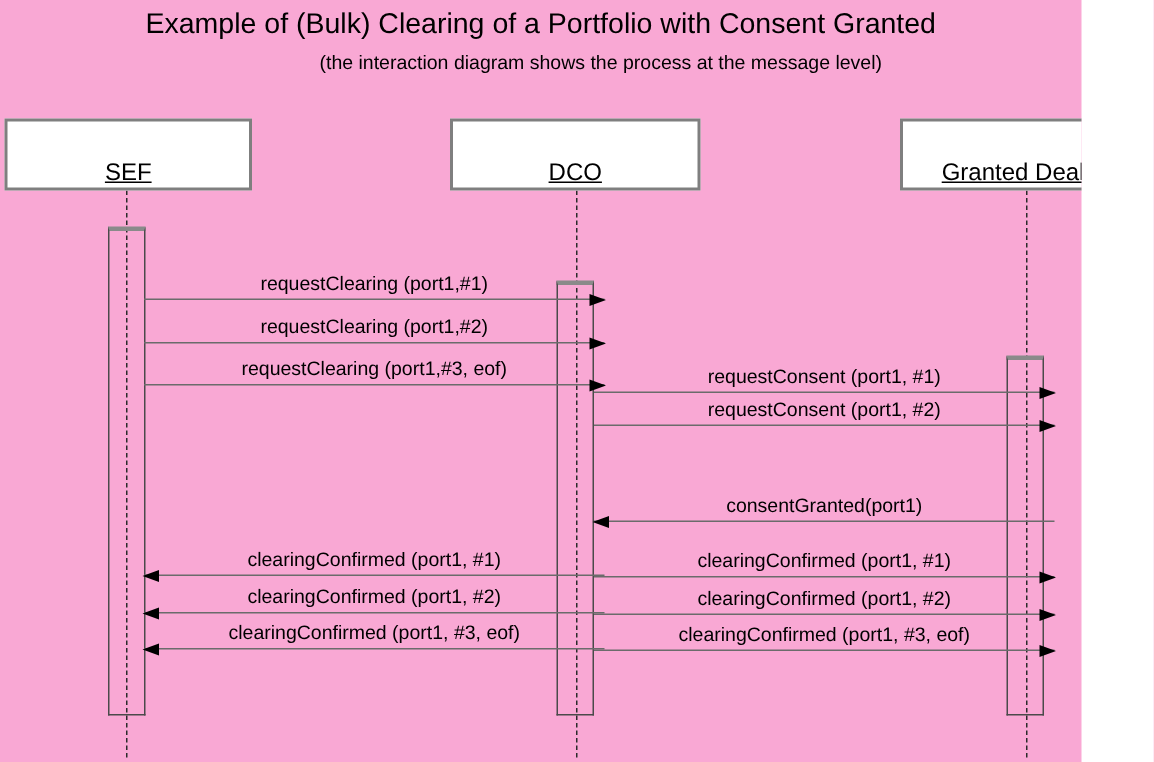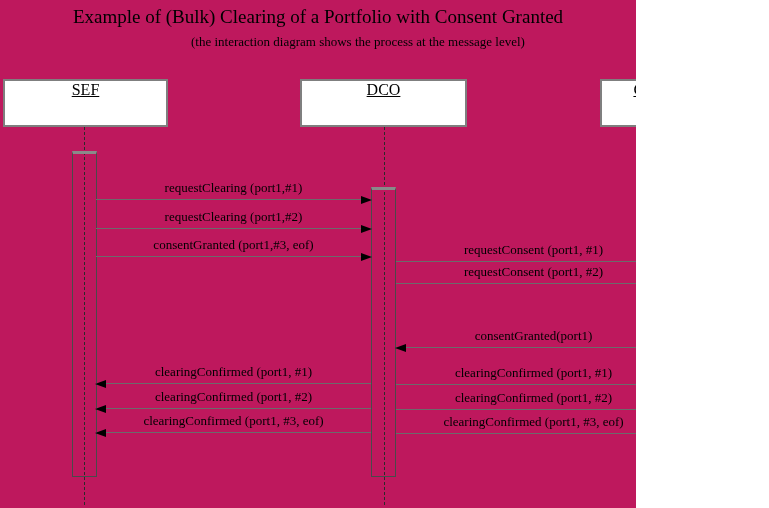--- a/index.html
+++ b/index.html
@@ -1,32 +1,32 @@
 <!DOCTYPE html>
 <html><head>
 <meta charset="utf-8">
 <style>
   html,body{margin:0;padding:0;background:#ffffff;}
   #canvas{
-    position:relative;width:636px;height:508px;background:#be185d;overflow:hidden;
-    font-family:Liberation Serif, serif;color:#000;
+    position:relative;width:721px;height:508px;background:#f9a8d4;overflow:hidden;
+    font-family:Liberation Sans, sans-serif;color:#000;
   }
   .title{position:absolute;top:6px;left:0;width:100%;text-align:center;font-size:19px;}
   .subtitle{position:absolute;top:34px;left:0;width:100%;text-align:center;font-size:13px;margin-left:40px;}
   .actor-box{
     position:absolute;top:79px;height:44px;border:2px solid #7f7f7f;background:#fff;
-    display:flex;align-items:flex-start;justify-content:center;font-size:16px;z-index:3;
+    display:flex;align-items:flex-end;justify-content:center;font-size:16px;z-index:3;
   }
   .actor-box span{text-decoration:underline;}
   .lifeline{position:absolute;top:127px;height:378px;width:0;border-left:1px dashed #2b2b2b;z-index:1;}
   .activation{
     position:absolute;width:23px;background:transparent;
     border:1px solid #4a4a4a;border-top:3px solid #8a8a8a;z-index:2;
   }
-  .msg{position:absolute;height:19px;z-index:4;}
+  .msg{position:absolute;height:19px;z-index:4;padding-left:32px;}
   .msg-label{
     position:absolute;left:0;right:0;bottom:4px;text-align:center;
     font-size:13px;white-space:nowrap;
   }
   .msg-line{position:absolute;left:0;right:0;bottom:0;height:1px;background:#6b6b6b;}
   .head{position:absolute;bottom:-4px;width:0;height:0;
     border-top:4px solid transparent;border-bottom:4px solid transparent;}
   .head-right{right:-1px;border-left:11px solid #000;}
   .head-left{left:-1px;border-right:11px solid #000;}
 </style>
@@ -60,21 +60,21 @@
     <span class="msg-label">requestClearing (port1,#1)</span>
     <div class="msg-line"></div>
     <div class="head head-right"></div>
   </div>
   <div class="msg" style="left:96px;top:210px;width:275px">
     <span class="msg-label">requestClearing (port1,#2)</span>
     <div class="msg-line"></div>
     <div class="head head-right"></div>
   </div>
   <div class="msg" style="left:96px;top:238px;width:275px">
-    <span class="msg-label">consentGranted (port1,#3, eof)</span>
+    <span class="msg-label">requestClearing (port1,#3, eof)</span>
     <div class="msg-line"></div>
     <div class="head head-right"></div>
   </div>
 
   <div class="msg" style="left:396px;top:243px;width:275px">
     <span class="msg-label">requestConsent (port1, #1)</span>
     <div class="msg-line"></div>
     <div class="head head-right"></div>
   </div>
   <div class="msg" style="left:396px;top:265px;width:275px">

